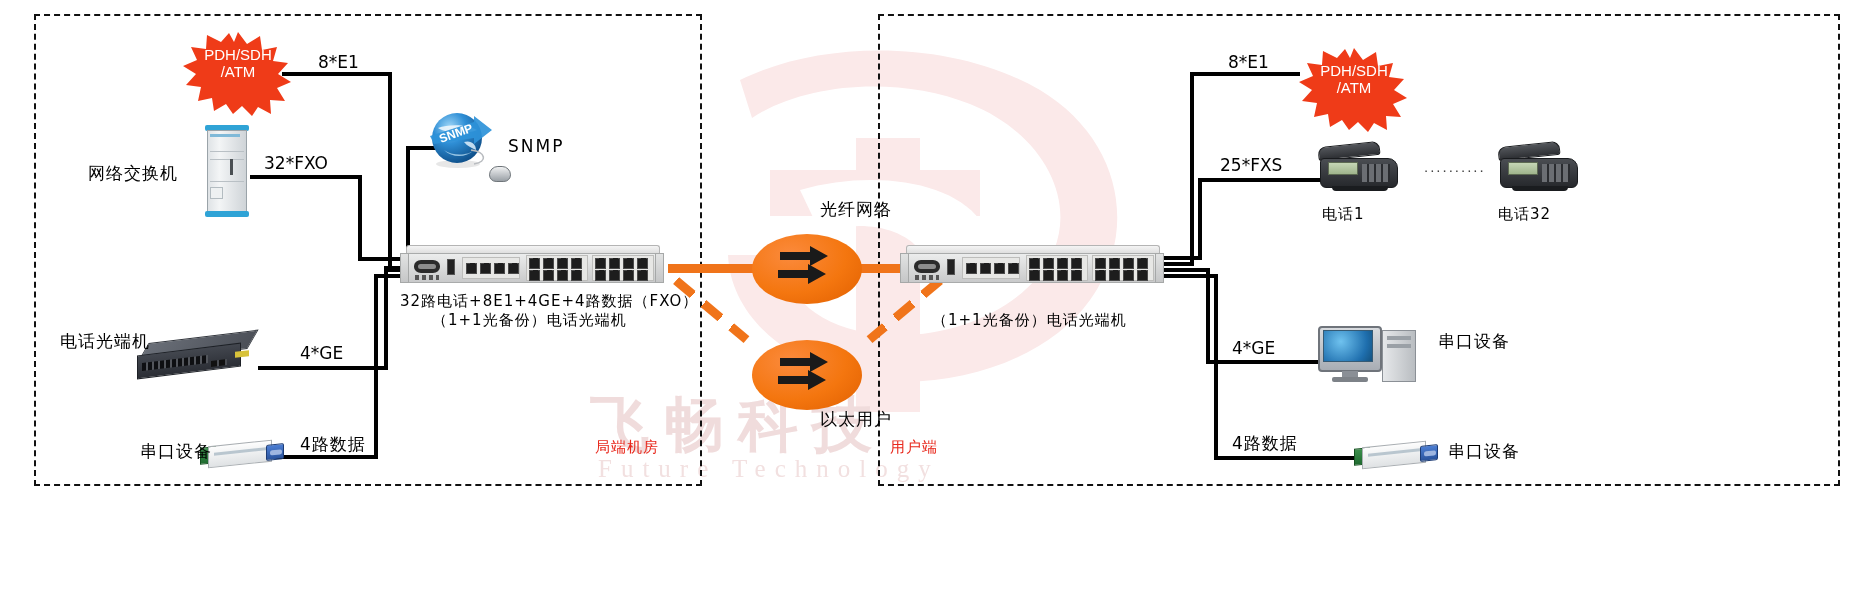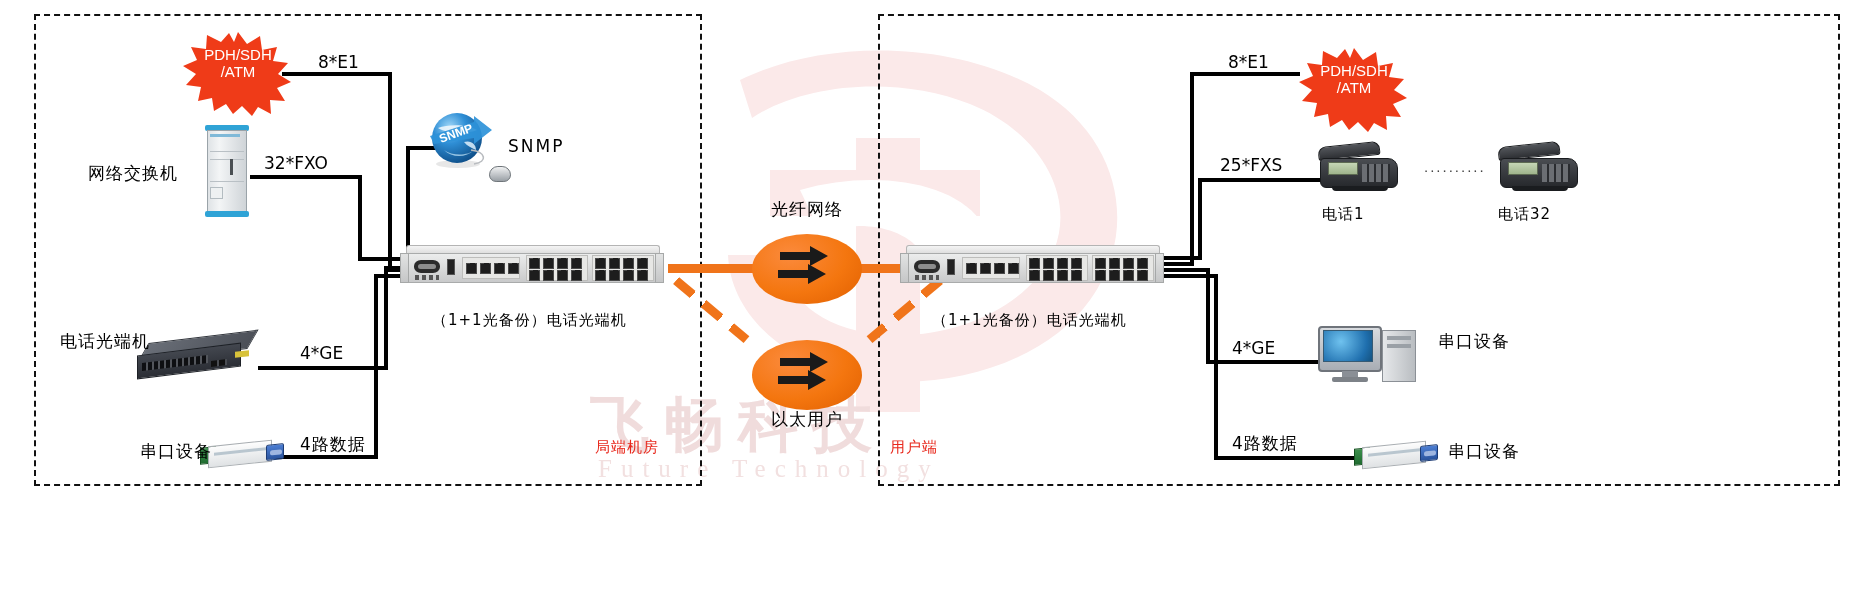--- a/index.html
+++ b/index.html
@@ -30,21 +30,21 @@
   .wire.v{width:4px;}
 
   
   .burst{position:absolute;width:120px;height:86px;}
   .burst .txt{position:absolute;left:0;top:16px;width:120px;text-align:center;
      color:#fff;font-size:15px;line-height:17px;font-family:"Liberation Sans",sans-serif;}
 
   
   .fiber-node{position:absolute;width:110px;height:70px;border-radius:50%;
      background:radial-gradient(ellipse at 35% 30%,#fb8a3c 0%,#f4760f 55%,#e05f00 100%);}
-  .fiber-cap{position:absolute;text-align:center;font-size:17px;color:#000;white-space:nowrap;}
+  .fiber-cap{position:absolute;text-align:right;font-size:17px;color:#000;white-space:nowrap;}
   .ofiber{position:absolute;background:#f0741a;}
   .ofiber.h{height:9px;}
   .dashline{position:absolute;height:9px;background:#f0741a;transform-origin:left center;}
 
   
   .mux{position:absolute;width:264px;height:40px;}
   .mux .top{position:absolute;left:6px;top:0;width:252px;height:9px;
      background:linear-gradient(#f4f4f4,#d9d9d9);border:1px solid #b4b4b4;border-bottom:none;
      border-radius:3px 3px 0 0;}
   .mux .body{position:absolute;left:0;top:8px;width:264px;height:30px;
@@ -270,20 +270,21 @@
     <div class="bank" style="left:192px;top:10px;width:62px;height:26px;"></div>
     <div class="rj" style="left:195px;top:13px;"></div>
       <div class="rj" style="left:209px;top:13px;"></div>
     <div class="rj" style="left:223px;top:13px;"></div>
       <div class="rj" style="left:237px;top:13px;"></div>
     <div class="rj" style="left:195px;top:25px;"></div>
       <div class="rj" style="left:209px;top:25px;"></div>
     <div class="rj" style="left:223px;top:25px;"></div>
       <div class="rj" style="left:237px;top:25px;"></div>
   </div>
+  <div class="lbl cn" style="left:400px;top:292px;font-size:15px;">32路电话+8E1+4GE+4路数据（FXO）</div>
   <div class="lbl cn" style="left:432px;top:311px;font-size:15px;">（1+1光备份）电话光端机</div>
 
   <div class="ofiber h" style="left:668px;top:264px;width:108px;"></div>
   <div class="ofiber h" style="left:836px;top:264px;width:112px;"></div>
 
   <div class="fiber-node" style="left:752px;top:234px;">
     <svg viewBox="0 0 110 70" width="110" height="70">
       <path d="M26 44 L56 44 L56 50 L74 40 L56 30 L56 36 L26 36 Z" fill="#1a1a1a"></path>
       <path d="M28 28 L58 28 L58 22 L76 32 L58 42 L58 36 L28 36 Z" fill="#1a1a1a" transform="translate(0,-10)"></path>
     </svg>

